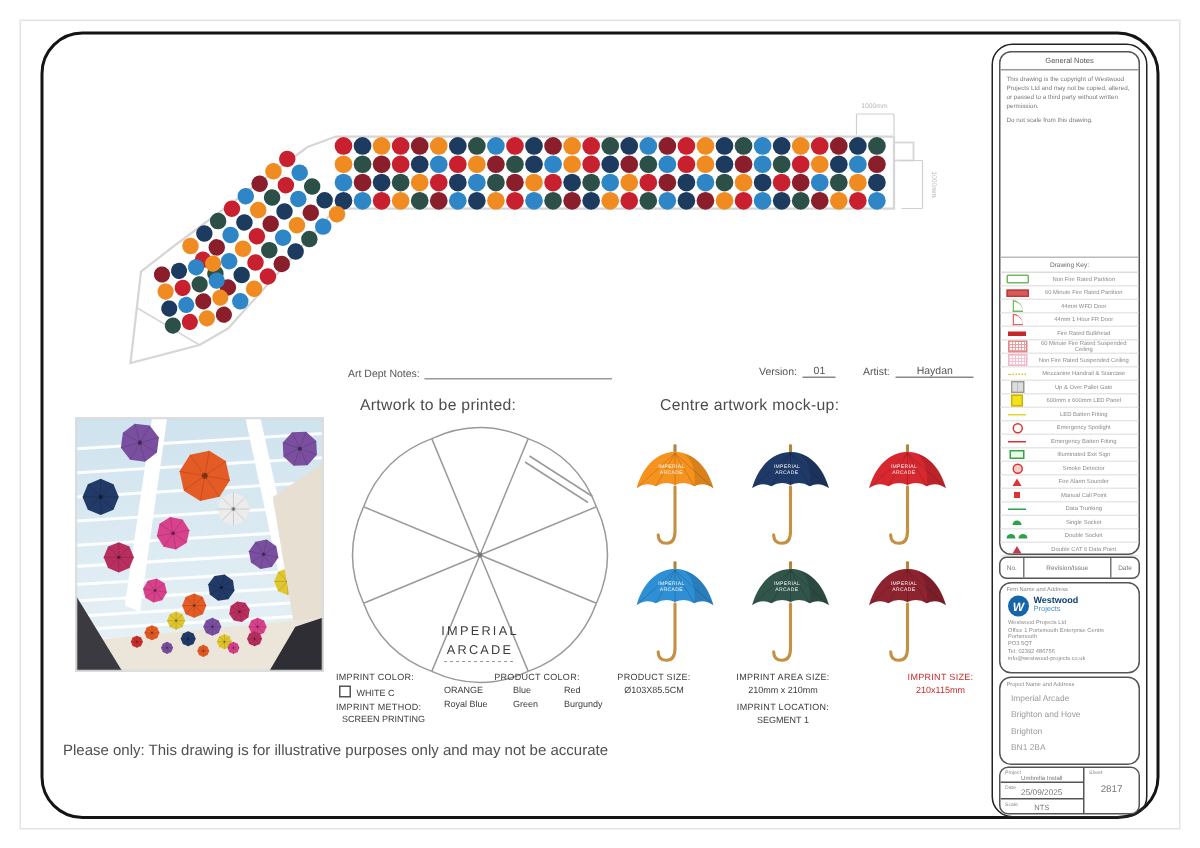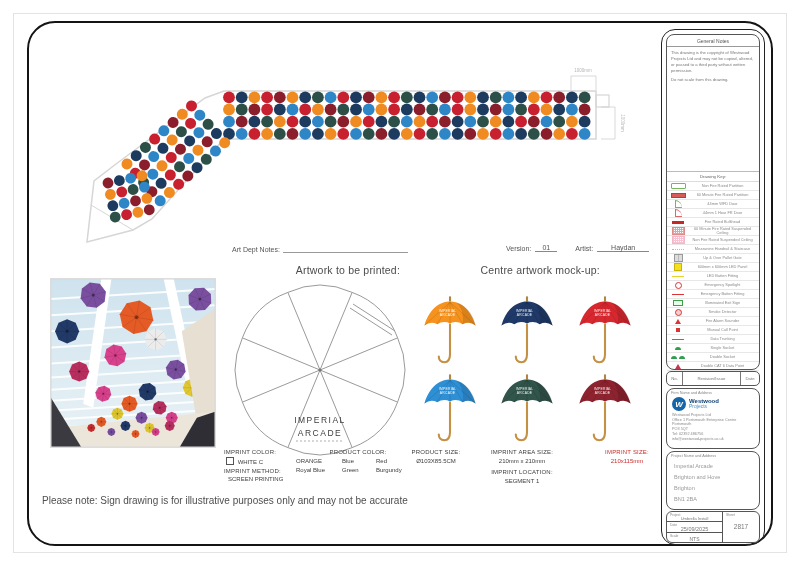--- a/index.html
+++ b/index.html
@@ -3,21 +3,21 @@
 <meta charset="utf-8">
 <style>
   html,body{margin:0;padding:0;}
   body{width:800px;height:565px;background:#fff;position:relative;overflow:hidden;
        font-family:"Liberation Sans",sans-serif;-webkit-font-smoothing:antialiased;}
   .abs{position:absolute;}
   
   .sheet-edge{left:13px;top:13px;width:772px;height:538px;border:1px solid #e3e3e3;}
   .page-border{left:27px;top:21px;width:742px;height:521px;border:2px solid #141414;border-radius:28px;}
   
-  .h-section{font-size:10.5px;color:#4c4c4c;text-align:right;letter-spacing:.2px;}
+  .h-section{font-size:10.5px;color:#4c4c4c;text-align:left;letter-spacing:.2px;}
   .tiny-label{font-size:6px;color:#3c3c3c;letter-spacing:.2px;}
   .tiny-val{font-size:6px;color:#3c3c3c;}
   .notes-row{display:flex;align-items:flex-end;font-size:7px;color:#555;}
   .notes-line{flex:1;border-bottom:1px solid #999;height:8px;margin-left:3px;}
   .uline{border-bottom:1px solid #888;text-align:center;}
   .red{color:#cc2a2a;}
   .footer-note{font-size:10px;color:#4f4f4f;}
   
   .photo{left:50px;top:278px;width:164px;height:168px;border:1px solid #ddd;background:#d7e7ef;}
   
@@ -722,21 +722,21 @@
       <line x1="37" y1="9" x2="37" y2="35.5" stroke="rgba(0,0,0,.22)" stroke-width="0.6"></line>
       <line x1="37" y1="9" x2="53" y2="36.5" stroke="rgba(0,0,0,.22)" stroke-width="0.6"></line>
       <line x1="37" y1="9" x2="69" y2="38" stroke="rgba(0,0,0,.22)" stroke-width="0.6"></line>
       <path d="M53,36.5 Q61,32.5 69,38 C66,22 55,12 45,9.5 Q55,18 53,36.5 Z" fill="rgba(0,0,0,.12)"></path>
       <path d="M37,37 L37,74 Q37,84 30,84 Q23,84 23,77" fill="none" stroke="#c49043" stroke-width="2.6" stroke-linecap="round"></path>
       <text x="34" y="21" font-size="4.2" fill="rgba(255,255,255,.95)" text-anchor="middle" letter-spacing="0.3">IMPERIAL</text>
       <text x="34" y="26.5" font-size="4.2" fill="rgba(255,255,255,.95)" text-anchor="middle" letter-spacing="0.3">ARCADE</text>
     </svg>
   </div>
 
-<div class="abs footer-note" style="left:42px;top:495px;">Please note: Sign drawing is for illustrative purposes only and may not be accurate</div>
+<div class="abs footer-note" style="left:42px;top:495px;">Please only: This drawing is for illustrative purposes only and may not be accurate</div>
 
 <div class="abs tb-outer"></div>
 
 <div class="abs tb-box" style="left:666px;top:34px;width:92px;height:334px;">
   <div class="tb-title">General Notes</div>
   <div class="tb-body">This drawing is the copyright of Westwood Projects Ltd and may not be copied, altered, or passed to a third party without written permission.</div>
   <div class="tb-body" style="padding-top:0;">Do not scale from this drawing.</div>
   <div style="height:86px;"></div>
   <div class="key-title">Drawing Key:</div>
   <div id="drawing-key-rows">

